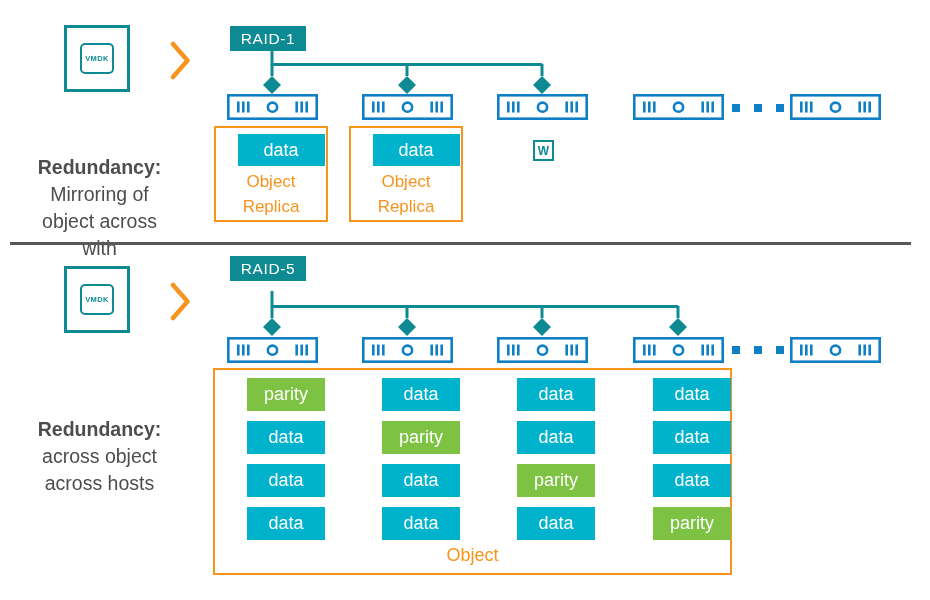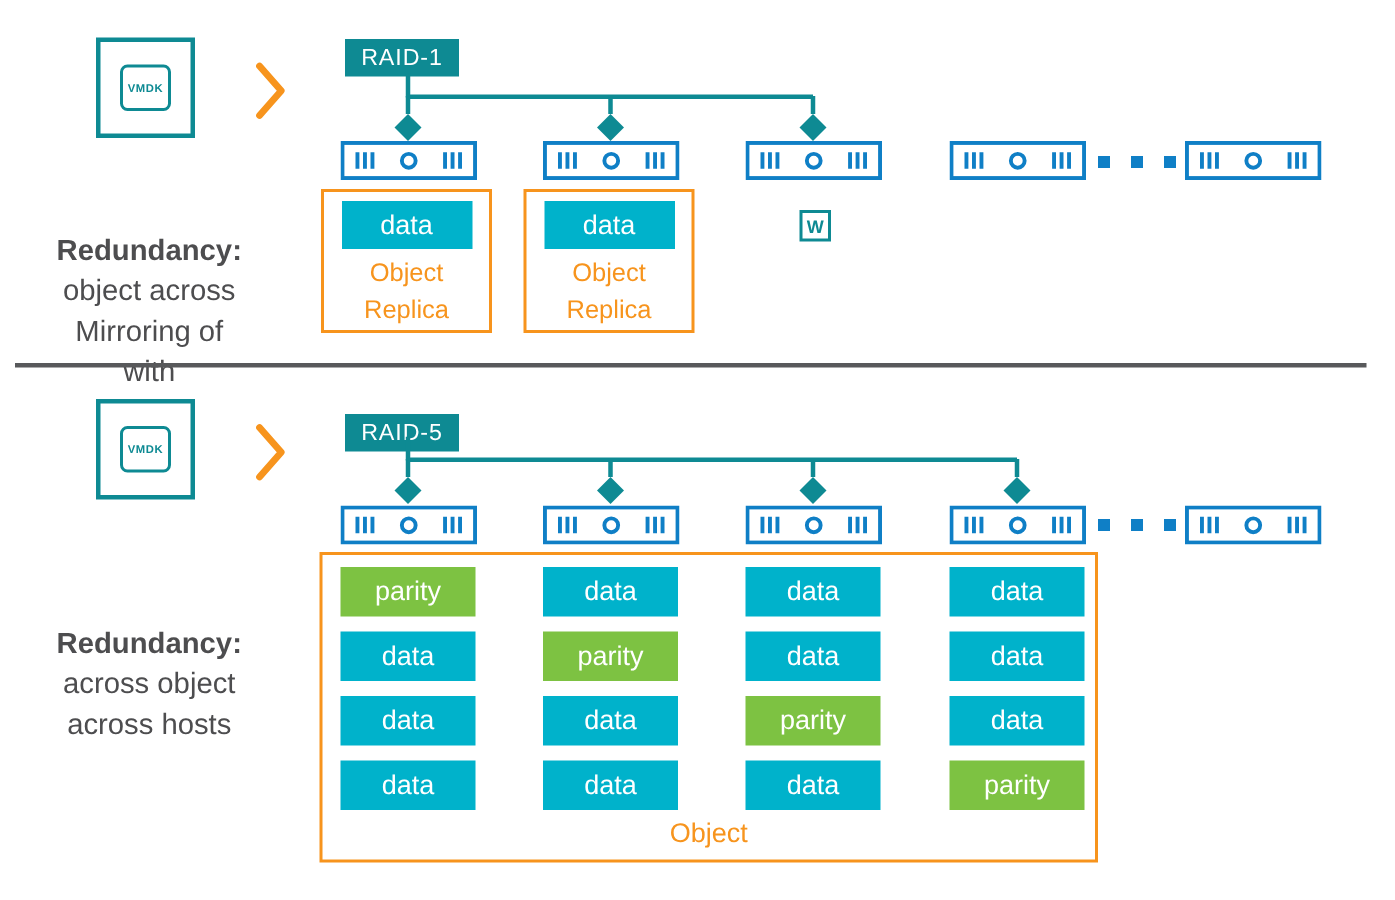--- a/index.html
+++ b/index.html
@@ -35,29 +35,29 @@
 
   .divider{position:absolute;left:10px;top:242px;width:901px;height:3px;
         background:var(--divider-gray,#58595B);}
 
   .replica-box{position:absolute;top:126px;width:114px;height:96px;
         border:2.5px solid var(--orange,#F7941D);box-sizing:border-box;
         display:flex;flex-direction:column;align-items:center;}
   .replica-caption{color:var(--orange,#F7941D);font-size:17px;line-height:25px;
         text-align:center;margin-top:3px;}
 
-  .block{display:flex;align-items:center;justify-content:center;color:#fff;font-size:18px;}
+  .block{display:flex;align-items:center;justify-content:center;color:#fff;font-size:18px;margin-left:20px;}
   .replica-box .block{width:87px;height:32px;margin-top:6px;flex:none;}
 
   .object-box{position:absolute;left:213px;top:368px;width:519px;height:207px;
         border:2.5px solid var(--orange,#F7941D);box-sizing:border-box;}
   .object-label{position:absolute;left:213px;top:545px;width:519px;text-align:center;
         color:var(--orange,#F7941D);font-size:18px;}
 
-  .cell{position:absolute;width:90px;height:33px;}
+  .cell{position:absolute;width:78px;height:33px;}
   .c0{left:227px}.c1{left:362px}.c2{left:497px}.c3{left:633px}
   .r0{top:378px}.r1{top:421px}.r2{top:464px}.r3{top:507px}
 
   .v-data{background:var(--cyan,#00B2CB);}
   .v-parity{background:var(--green,#7DC242);}
 </style>
 </head>
 <body>
 
 <svg width="0" height="0" style="position:absolute">
@@ -131,36 +131,36 @@
   <div class="replica-box" style="left:349px">
     <div class="block v-data">data</div>
     <div class="replica-caption">
       <div>Object</div>
       <div>Replica</div>
     </div>
   </div>
 
   <div class="caption" style="top:117px">
     <div class="caption-title">Redundancy:</div>
+    <div>Mirroring of</div>
     <div>object across</div>
-    <div>Mirroring of</div>
     <div>with</div>
   </div>
 
   <div class="divider"></div>
 
   <div class="vmdk" style="left:64px;top:266px">
     <div class="vmdk-inner">VMDK</div>
   </div>
 
   <svg class="chev" style="left:169px;top:282px" viewBox="0 0 22 39">
     <path d="M4,3 L18.5,19.5 L4,36" fill="none" style="stroke:var(--orange,#F7941D)" stroke-width="4.5" stroke-linecap="round" stroke-linejoin="round"></path>
   </svg>
 
-  <div class="raidbox" style="left:230px;top:276px">RAID-5</div>
+  <div class="raidbox" style="left:230px;top:256px">RAID-5</div>
 
   <svg class="tree" style="left:258px;top:291px" width="440" height="46" viewBox="0 0 440 46">
     <g style="stroke:var(--teal,#0E8A93);fill:var(--teal,#0E8A93)" stroke-width="3">
       <line x1="14" y1="0" x2="14" y2="16"></line>
       <line x1="14" y1="15.5" x2="420" y2="15.5"></line>
       <line x1="14" y1="15" x2="14" y2="27"></line>
       <line x1="149" y1="15" x2="149" y2="27"></line>
       <line x1="284" y1="15" x2="284" y2="27"></line>
       <line x1="420" y1="15" x2="420" y2="27"></line>
       <polygon points="14,27 23,36 14,45 5,36" stroke="none"></polygon>

